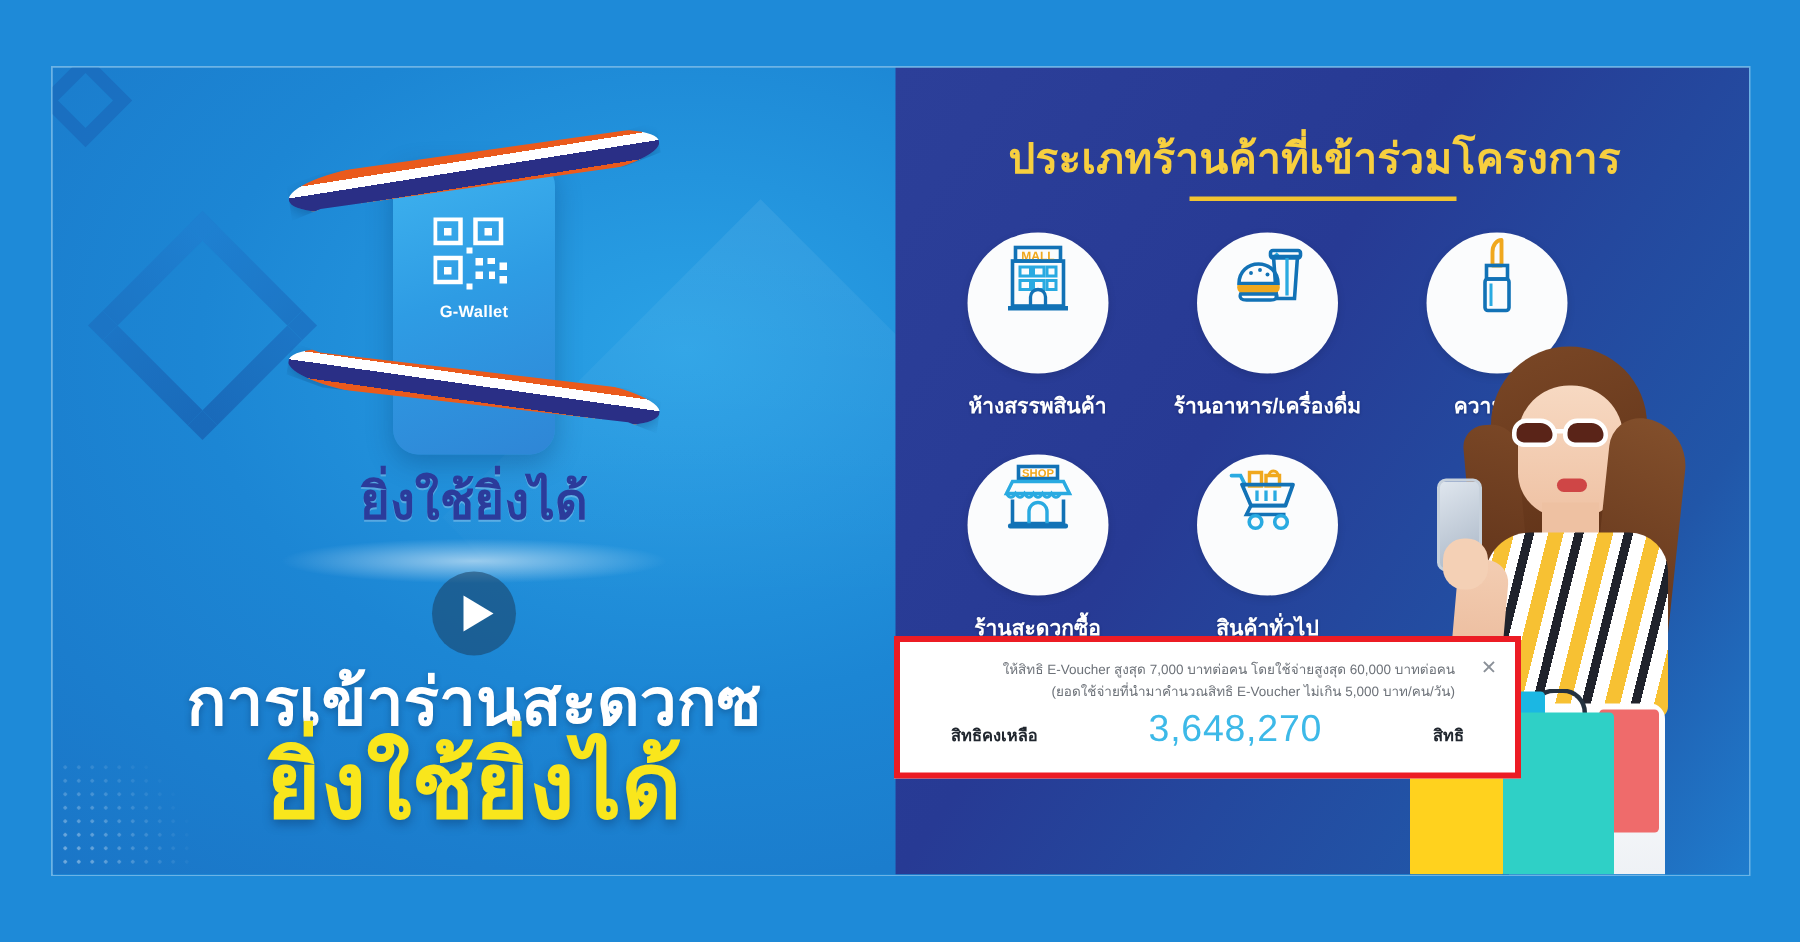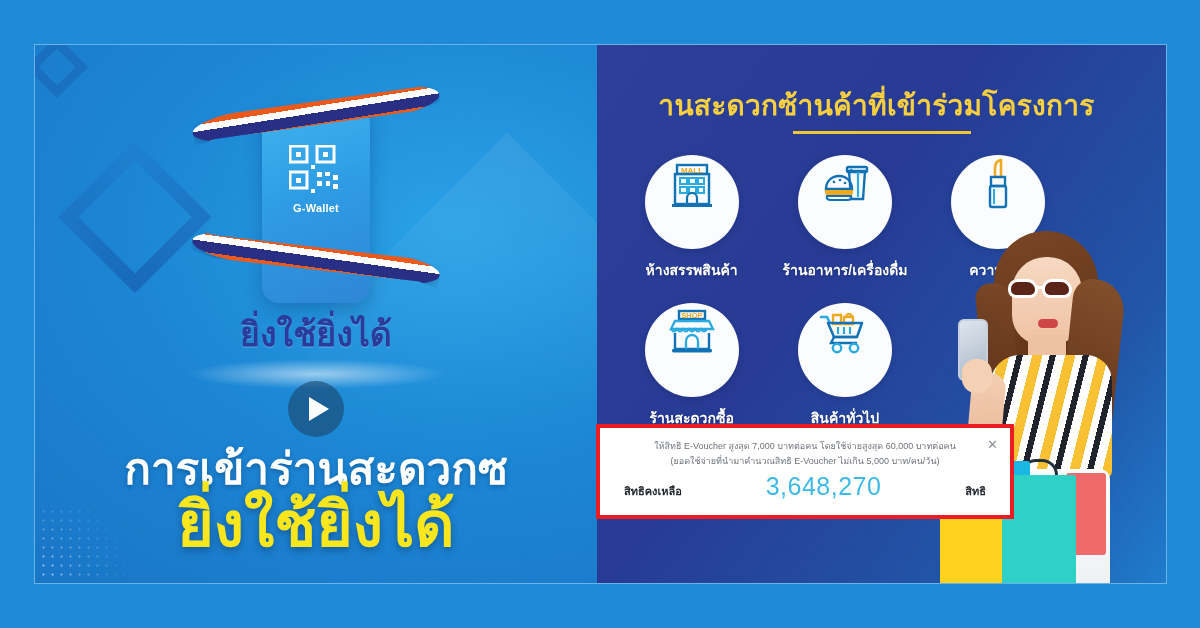--- a/index.html
+++ b/index.html
@@ -263,29 +263,29 @@
   
   #notification {
     position: absolute; left: 596px; top: 424px;
     width: 418px; height: 95px;
     background: #ffffff;
     border: 4px solid #ec1c24;
     overflow: hidden;
   }
   #notif-text {
     position: absolute; left: 40px; right: 40px; top: 11px;
-    text-align: center; color: #6d7279; font-size: 9px; line-height: 1.65;
+    text-align: right; color: #6d7279; font-size: 9px; line-height: 1.65;
   }
   #notif-close {
     position: absolute; right: 12px; top: 10px;
     color: #8a9098; font-size: 13px; cursor: pointer; line-height: 1;
   }
   #notif-stats {
     position: absolute; left: 0; right: 0; bottom: 14px;
-    display: flex; align-items: baseline; padding: 0 24px;
+    display: flex; align-items: baseline; padding: 0 34px;
   }
   #stat-label { color: #20262e; font-size: 11px; font-weight: bold; }
   #stat-value {
     flex: 1; text-align: center; color: #3db9e8;
     font-size: 25px; font-weight: normal; letter-spacing: .5px;
   }
   #stat-unit { color: #20262e; font-size: 11px; font-weight: bold; }
 </style>
 </head>
 <body>
@@ -338,21 +338,21 @@
       </div>
 
       <div id="headline">
         <div id="headline-line1">การเข้าร่านสะดวกซ</div>
         <div id="headline-line2">ยิ่งใช้ยิ่งได้</div>
       </div>
     </div>
 
     <div id="right-panel">
 
-      <div id="right-title">านสะดวกซ้านค้าที่เข้าร่วมโครงการ</div>
+      <div id="right-title">ประเภทร้านค้าที่เข้าร่วมโครงการ</div>
       <div id="title-rule"></div>
 
       <div id="icon-grid">
 
         <div class="icon-row">
 
           <div class="icon-cell">
             <div class="icon-bubble">
               <svg width="54" height="58" viewBox="0 0 54 58">
                 <rect x="12" y="10" width="30" height="9" fill="none" stroke="#1272b6" stroke-width="2.4"></rect>

